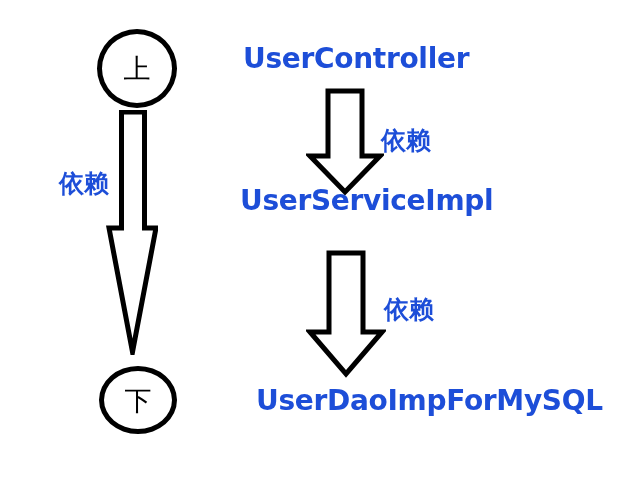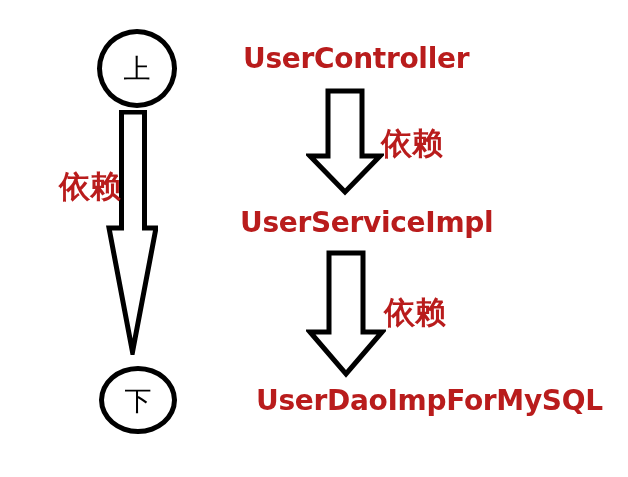--- a/index.html
+++ b/index.html
@@ -38,42 +38,42 @@
 
   #circle-top  { left: 97px;  top: 29px;  width: 80px; height: 79px; }
   #circle-bottom { left: 99px; top: 366px; width: 78px; height: 68px; }
 
   
   .arrow-svg { position: absolute; display: block; }
 
   
   .label {
     position: absolute;
-    color: #b91c1c;
+    color: #1d4ed8;
     line-height: 1;
     white-space: nowrap;
   }
   .label-cn {
     font-family: "DejaVu Sans", "Liberation Sans", sans-serif;
-    font-size: 31px;
+    font-size: 25px;
     font-weight: 700;
   }
   .label-class {
     font-family: "DejaVu Sans", "Liberation Sans", sans-serif;
     font-size: 28px;
     font-weight: 700;
     letter-spacing: -0.3px;
   }
 
   #label-left-dep  { left: 59px;  top: 171px; }
   #label-dep-1     { left: 381px; top: 128px; }
   #label-dep-2     { left: 384px; top: 297px; }
 
   #label-controller { left: 243px; top: 45px; }
-  #label-service    { left: 240px; top: 209px; text-align: center; }
+  #label-service    { left: 240px; top: 187px; text-align: center; }
   #label-dao        { left: 232px; top: 387px; margin-left: 24px; }
 </style>
 </head>
 <body>
 
 <div id="canvas">
 
   <div class="node-circle" id="circle-top">
     <span class="glyph">上</span>
   </div>

